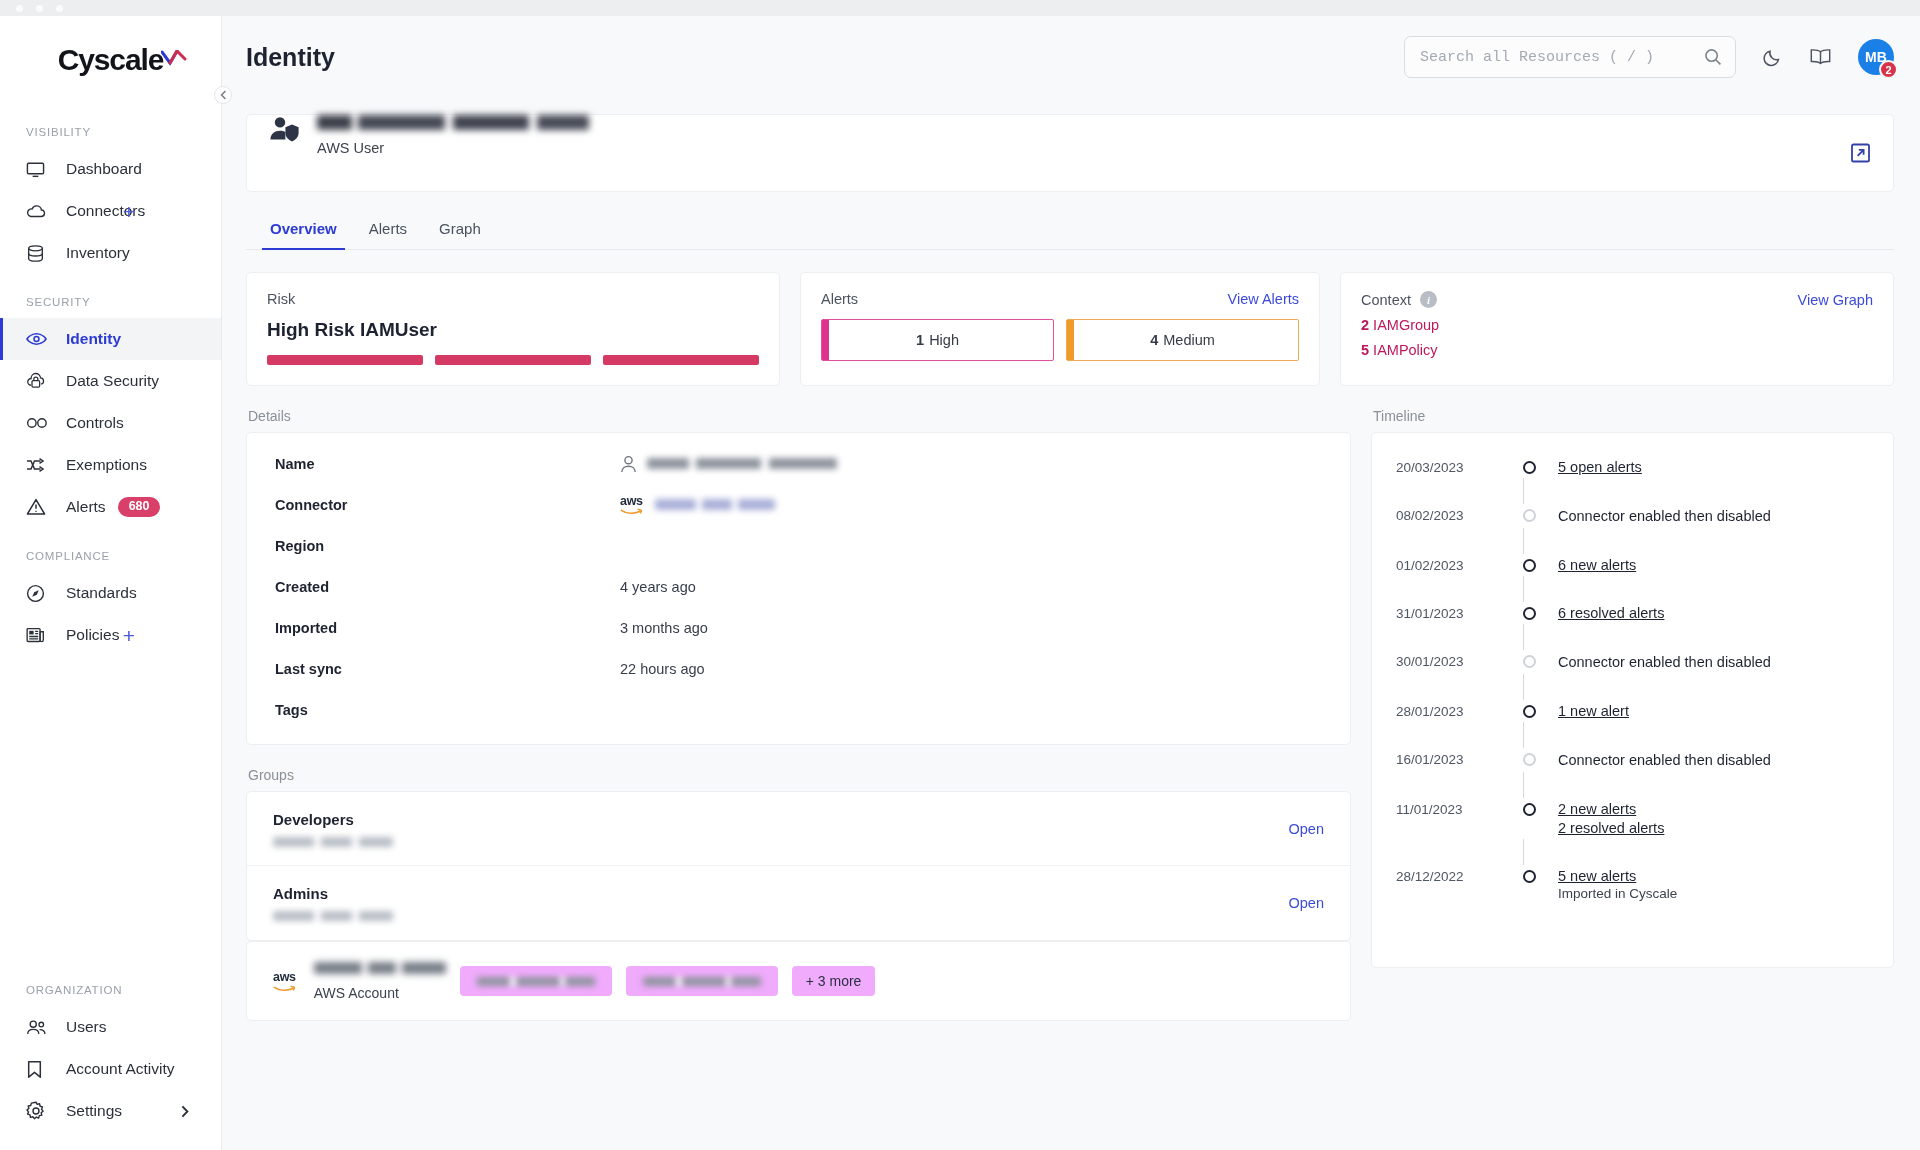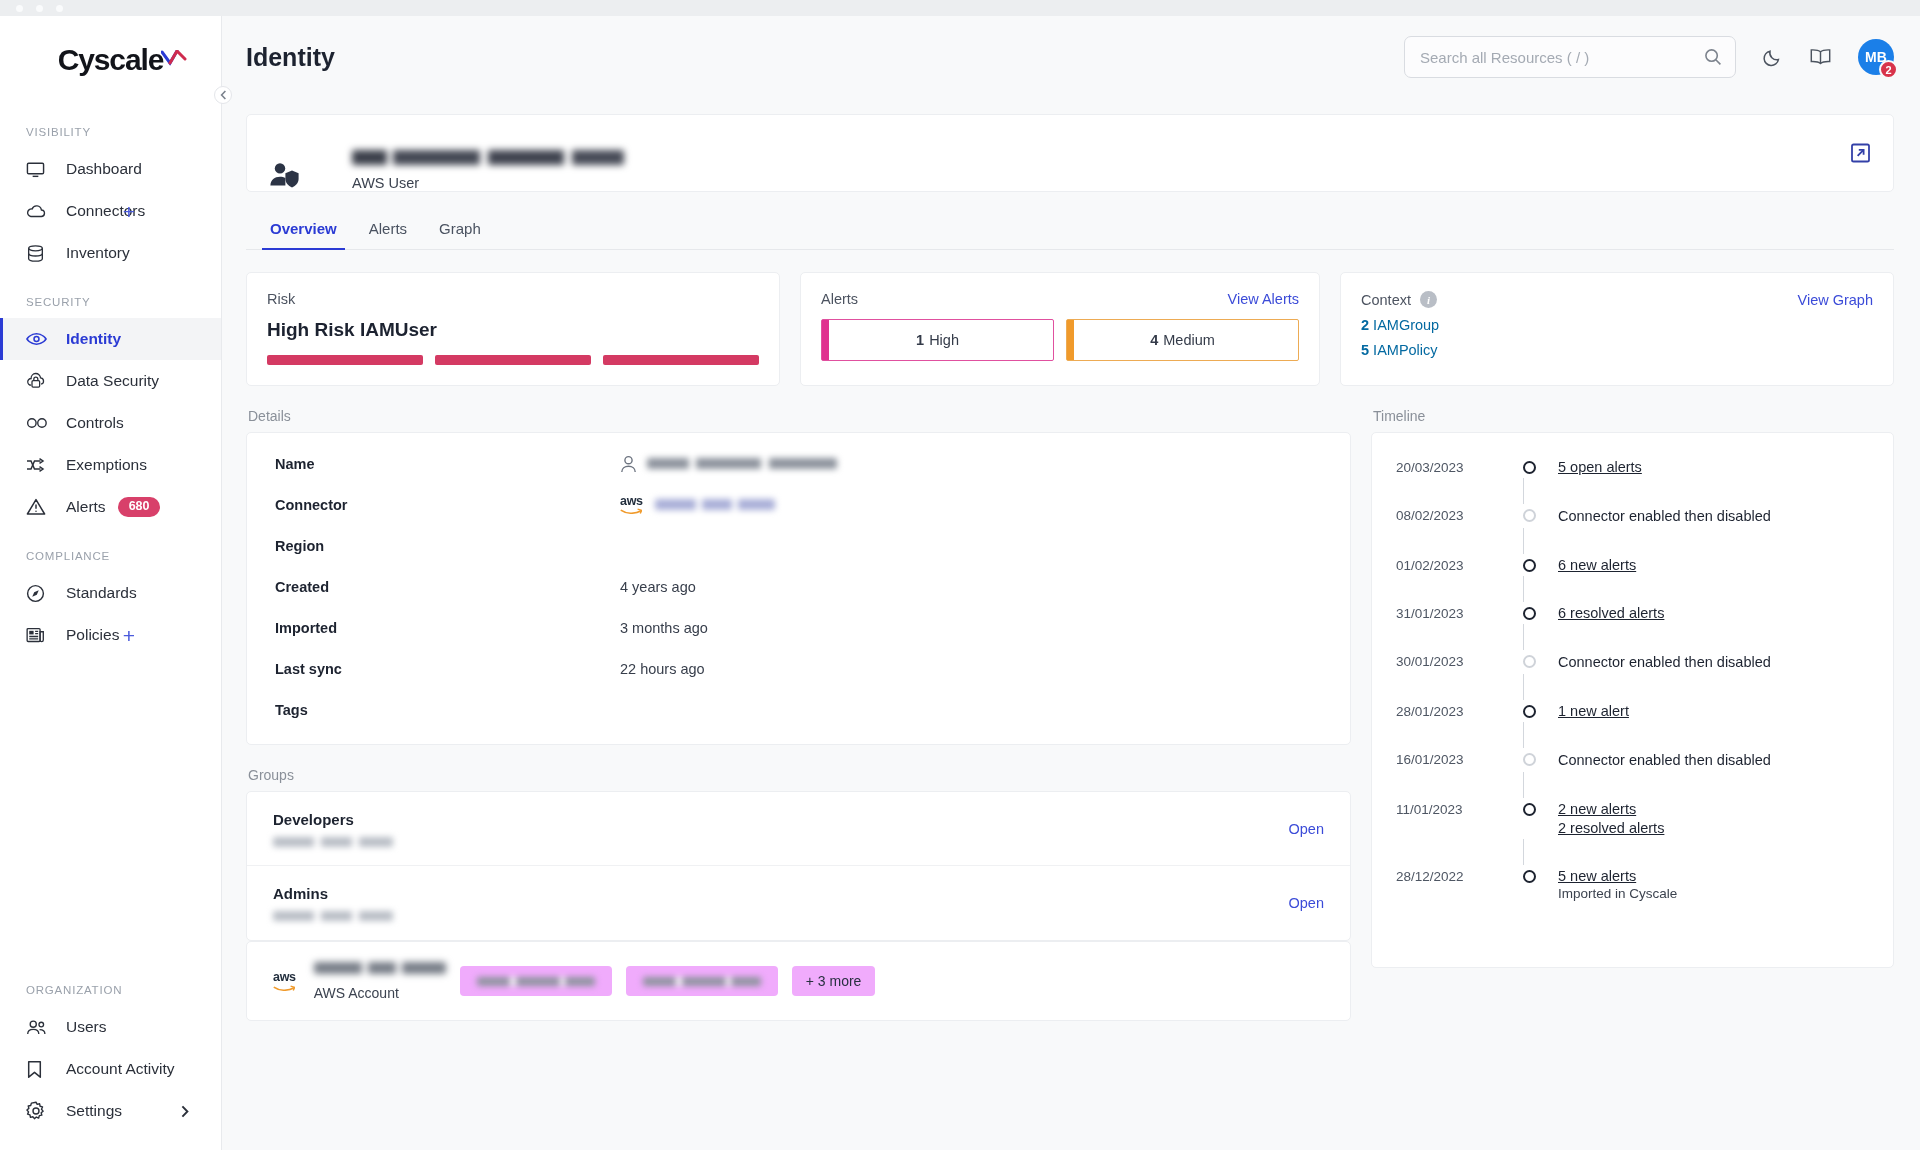--- a/index.html
+++ b/index.html
@@ -62,21 +62,21 @@
     background: #f8f9fa; display: flex; align-items: center;
   }
   .page-title { margin-left: 24px; font-size: 25px; font-weight: 700; color: #1d2330; }
   .topbar-right { margin-left: auto; display: flex; align-items: center; padding-right: 26px; }
   .search-box {
     position: relative; width: 332px; height: 42px; background: #fcfcfd;
     border: 1px solid #d9dce1; border-radius: 7px; display: flex; align-items: center;
   }
   .search-box input {
     border: 0; outline: 0; background: transparent; font-size: 15px; color: #4a5160;
-    padding: 0 40px 0 15px; width: 100%; height: 100%; font-family: Liberation Sans, sans-serif;
+    padding: 0 40px 0 15px; width: 100%; height: 100%; font-family: Liberation Mono, monospace;
   }
   .search-box input::placeholder { color: #a4aab3; }
   .search-ic { position: absolute; right: 13px; color: #7c838d; display: flex; }
   .icon-btn { margin-left: 26px; color: #4c545f; display: flex; align-items: center; cursor: pointer; }
   .avatar-wrap { position: relative; margin-left: 26px; cursor: pointer; }
   .avatar {
     width: 36px; height: 36px; border-radius: 50%; background: #1b7fe8; color: #fff;
     display: flex; align-items: center; justify-content: center; font-size: 14px; font-weight: 700;
   }
   .avatar-badge {
@@ -85,21 +85,21 @@
     display: flex; align-items: center; justify-content: center; border: 2px solid #f8f9fa;
   }
 
   
   .content {
     position: absolute; left: 222px; top: 98px; right: 0; bottom: 0;
     background: #f8f9fa; padding: 16px 26px 0 24px; overflow: hidden;
   }
   .card { background: #fff; border: 1px solid #eceef1; border-radius: 5px; }
 
-  .ident-card { height: 78px; display: flex; align-items: flex-end; padding: 0 22px; position: relative; gap: 35px; }
+  .ident-card { height: 78px; display: flex; align-items: flex-start; padding: 0 22px; position: relative; }
   .ident-ic { width: 42px; display: flex; align-items: center; color: #2c3445; }
   .ident-txt { margin-left: 6px; }
   .ident-title-blur {
     width: 272px; height: 15px; background: linear-gradient(90deg,#3b3f4a 0 13%, #fff 13% 15%, #444854 15% 47%, #fff 47% 50%, #3f434f 50% 78%, #fff 78% 81%, #474b57 81% 100%);
     filter: blur(3.5px); border-radius: 2px;
   }
   .ident-sub { font-size: 14.5px; color: #3c4350; margin-top: 10px; }
   .ext-link { position: absolute; right: 22px; top: 50%; transform: translateY(-50%); color: #3340a8; cursor: pointer; display: flex; }
 
   .tabs { display: flex; margin-top: 18px; border-bottom: 1px solid #e6e8eb; padding-left: 8px; }
@@ -132,21 +132,21 @@
   .sev-pill.high { border: 1px solid #e0509f; }
   .sev-pill.high::before { content:""; position:absolute; left:0; top:0; bottom:0; width:7px; background:#e0318f; }
   .sev-pill.medium { border: 1px solid #edab54; }
   .sev-pill.medium::before { content:""; position:absolute; left:0; top:0; bottom:0; width:7px; background:#f09a2b; }
 
   .info-dot {
     width: 17px; height: 17px; border-radius: 50%; background: #b9bec6; color: #fff;
     font-size: 11px; font-weight: 700; display: inline-flex; align-items: center; justify-content: center;
     margin-left: 9px; font-style: italic; font-family: "Liberation Serif", serif;
   }
-  .ctx-line { font-size: 14.5px; color: #0369a1; margin-top: 9px; }
+  .ctx-line { font-size: 14.5px; color: #be185d; margin-top: 9px; }
   .ctx-line b { font-weight: 700; }
 
   .lower { display: flex; gap: 20px; margin-top: 22px; }
   .lower-left { width: 1105px; }
   .lower-right { flex: 1 1 auto; }
 
   .sec-label { font-size: 14px; color: #8a9099; margin: 0 0 8px 2px; }
 
   .details-card { padding: 10px 0 14px 0; }
   .det-row { display: flex; align-items: center; height: 41px; padding: 0 28px; }

